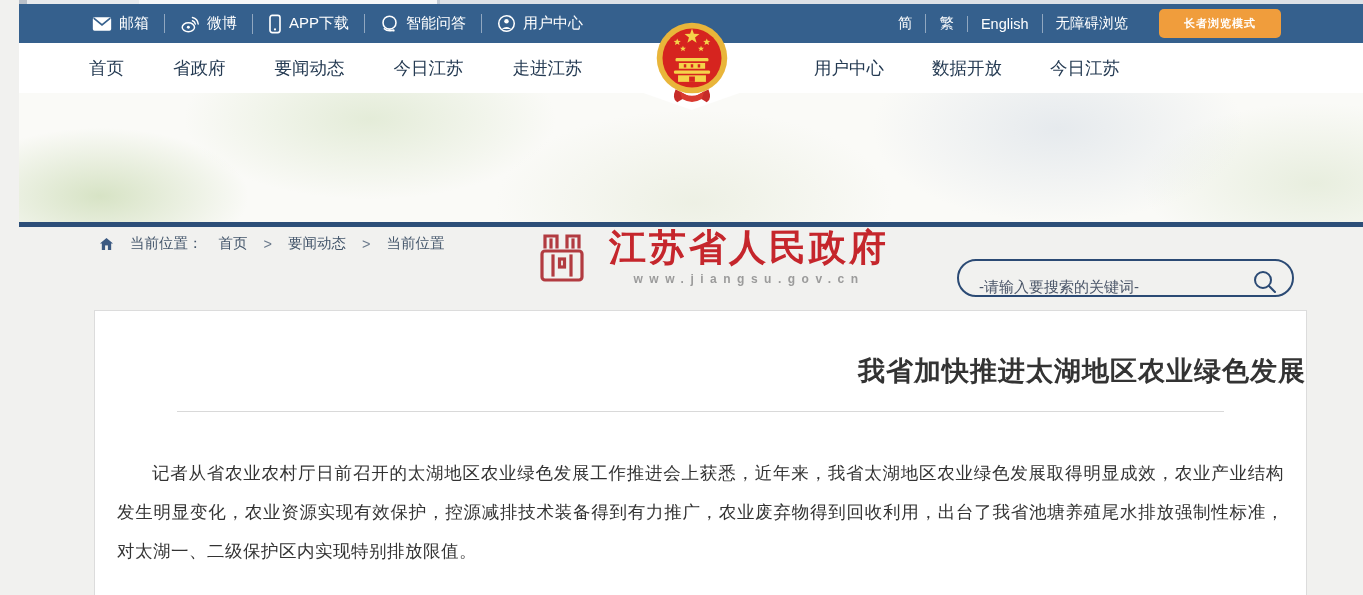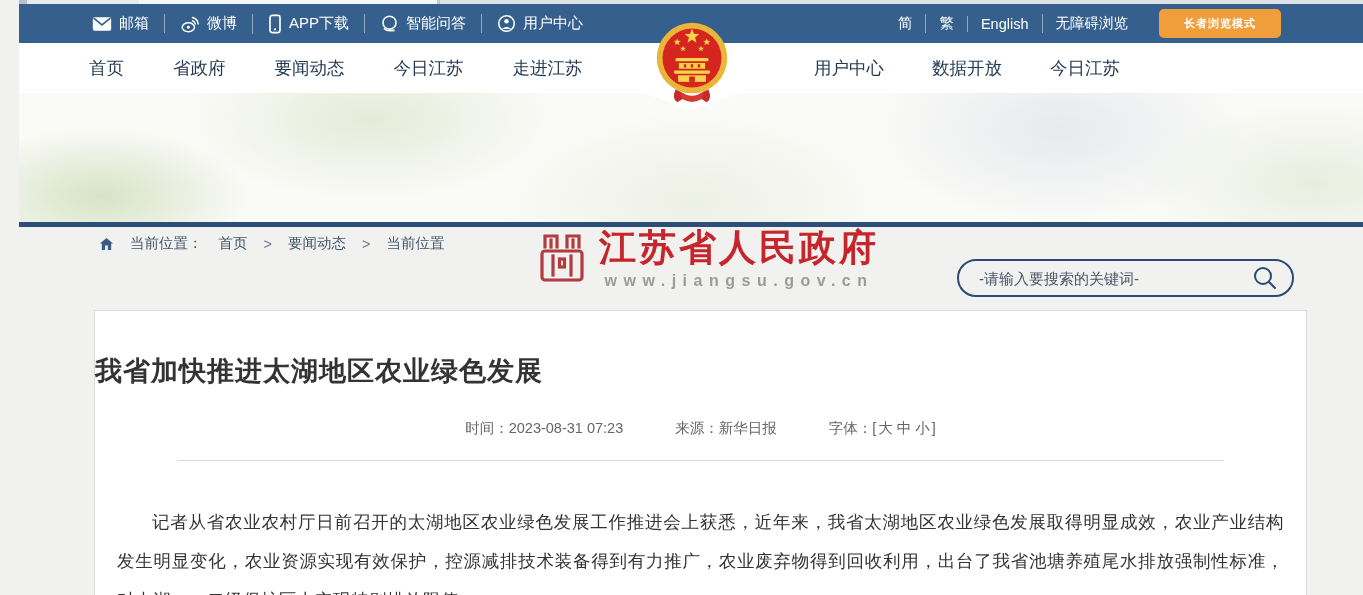--- a/index.html
+++ b/index.html
@@ -41,46 +41,46 @@
   .emblem-wrap svg { display:block; width:100%; height:100%; }
 
   
   .banner { position:absolute; left:0; top:93px; width:100%; height:129px; background-color:#fafaf7;
     background-image:
       radial-gradient(ellipse 240px 110px at 6% 80%, rgba(186,208,156,.55), transparent 62%),
       radial-gradient(ellipse 300px 130px at 26% 20%, rgba(206,222,186,.5), transparent 62%),
       radial-gradient(ellipse 320px 150px at 50% 85%, rgba(222,228,206,.45), transparent 62%),
       radial-gradient(ellipse 300px 150px at 77% 28%, rgba(210,218,228,.5), transparent 62%),
       radial-gradient(ellipse 280px 130px at 96% 70%, rgba(214,226,198,.5), transparent 62%); }
-  .logo { position:absolute; left:518px; top:136px; display:flex; align-items:flex-start; gap:12px; cursor:pointer; }
+  .logo { position:absolute; left:518px; top:136px; display:flex; align-items:flex-start; gap:22px; cursor:pointer; }
   .seal { width:50px; height:52px; margin-top:3px; }
   .site-name { font-size:37px; font-weight:bold; color:#c5262c; letter-spacing:3px; line-height:1.05;
     font-family:"Liberation Serif","DejaVu Serif",serif; white-space:nowrap; }
-  .site-url { font-size:16px; font-weight:bold; color:#9b9b9b; letter-spacing:6.5px; margin-top:4px; text-align:center; }
+  .site-url { font-size:12px; font-weight:bold; color:#9b9b9b; letter-spacing:6.5px; margin-top:4px; text-align:center; }
 
   .search-box { position:absolute; left:938px; top:166px; width:337px; height:38px;
-    border:2px solid #2b4a74; border-radius:19px; display:flex; align-items:center;
+    border:2px solid #2b4a74; border-radius:19px; display:flex; align-items:flex-end;
     background:transparent; padding:0 14px 0 20px; }
   .search-box input { flex:1; border:none; outline:none; background:transparent;
     font-size:15px; color:#3c4a5c; font-family:inherit; }
   .search-box input::placeholder { color:#4a5568; opacity:1; }
   .search-btn { background:none; border:none; cursor:pointer; padding:0; display:flex; }
 
   .navy-line { position:absolute; left:0; top:222px; width:100%; height:5px; background:#2c4e78; }
 
   
   .breadcrumb { position:absolute; left:80px; top:234px; display:flex; align-items:center; gap:16px;
     font-size:14.5px; color:#44566b; }
   .crumb-link { cursor:pointer; }
   .crumb-sep { color:#6b7a8c; }
 
   
   .card { position:absolute; left:75px; top:310px; width:1213px; height:420px;
     background:#fff; border:1px solid #dcdcdc; }
-  .article-title { margin-top:42px; text-align:left; font-size:27px; font-weight:bold; color:#333; letter-spacing:1px; }
+  .article-title { margin-top:42px; text-align:right; font-size:27px; font-weight:bold; color:#333; letter-spacing:1px; }
   .meta { margin-top:30px; display:flex; justify-content:center; gap:52px; font-size:14.5px; color:#666; }
   .meta .font-opt { cursor:pointer; margin:0 2px; }
   .divider { margin:22px 82px 0 82px; border-top:1px solid #d9d9d9; }
   .body-text { margin:42px 22px 0 22px; font-size:17.5px; color:#333; line-height:39px;
     text-align:justify; text-indent:2em; letter-spacing:0.5px; }
 
   
   .scrollbar { position:absolute; right:0; top:0; width:13px; height:595px; background:#f1f1f1; }
   .sb-up { position:absolute; top:0; left:0; width:13px; height:19px; background:#f1f1f1; border:none; cursor:pointer; padding:0; }
   .sb-up::after { content:""; display:block; margin:0 auto; width:0; height:0;
@@ -234,25 +234,20 @@
     <span>当前位置：</span>
     <span class="crumb-link">首页</span>
     <span class="crumb-sep">&gt;</span>
     <span class="crumb-link">要闻动态</span>
     <span class="crumb-sep">&gt;</span>
     <span>当前位置</span>
   </div>
 
   <div class="card">
     <h1 class="article-title">我省加快推进太湖地区农业绿色发展</h1>
-    <div class="meta">
-      <span><span>时间：</span><span>2023-08-31 07:23</span></span>
-      <span><span>来源：</span><span>新华日报</span></span>
-      <span><span>字体：</span><span>[</span><span class="font-opt">大</span><span class="font-opt">中</span><span class="font-opt">小</span><span>]</span></span>
-    </div>
     <div class="divider"></div>
     <p class="body-text">记者从省农业农村厅日前召开的太湖地区农业绿色发展工作推进会上获悉，近年来，我省太湖地区农业绿色发展取得明显成效，农业产业结构发生明显变化，农业资源实现有效保护，控源减排技术装备得到有力推广，农业废弃物得到回收利用，出台了我省池塘养殖尾水排放强制性标准，对太湖一、二级保护区内实现特别排放限值。</p>
   </div>
 
   <div class="scrollbar" style="left:1350px;">
     <button class="sb-up"></button>
     <div class="sb-thumb"></div>
   </div>
 
 </div>

